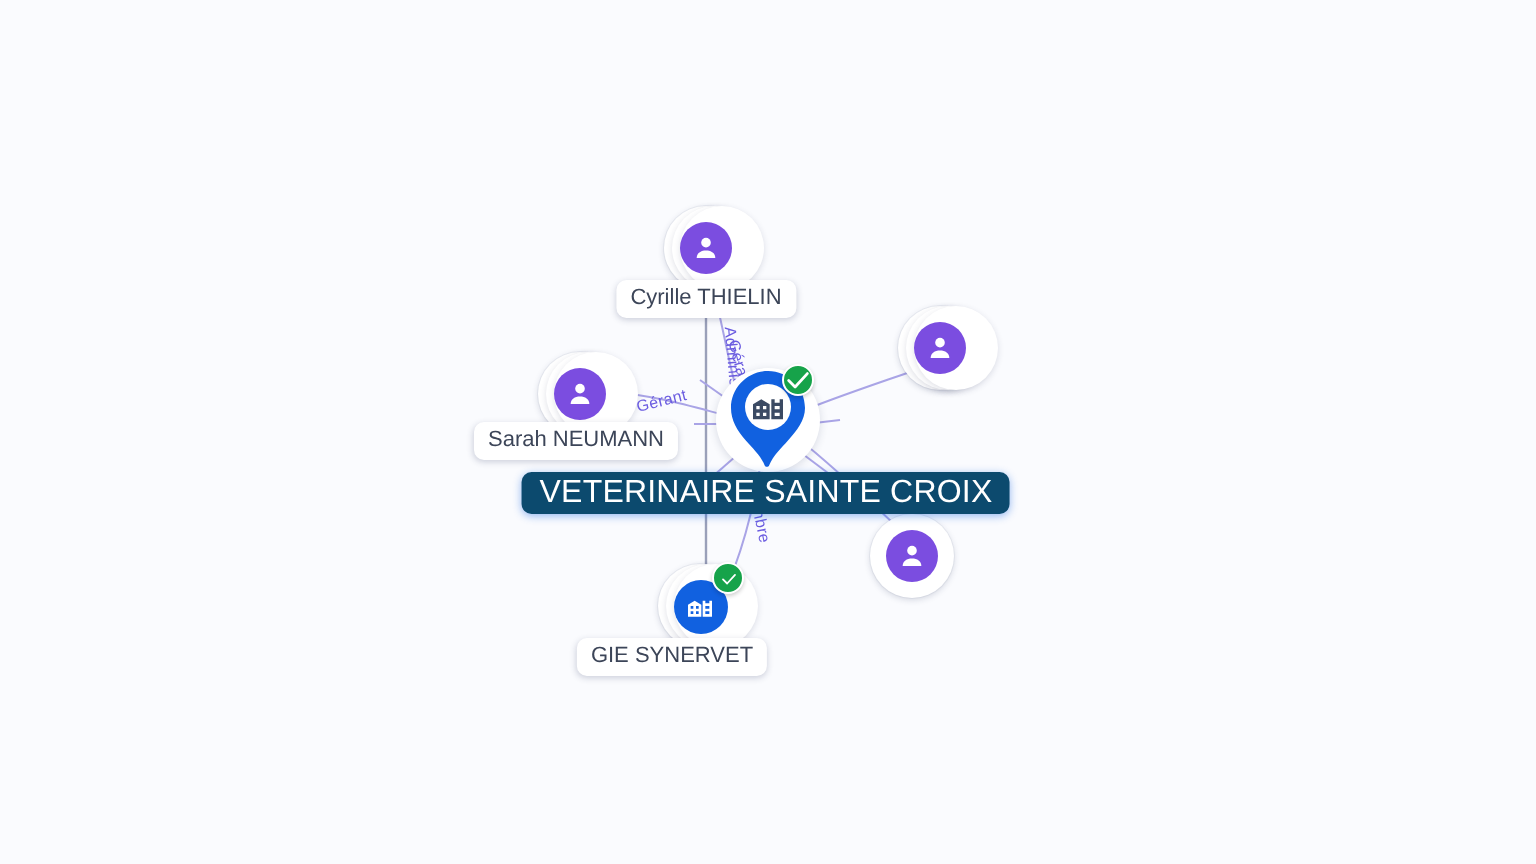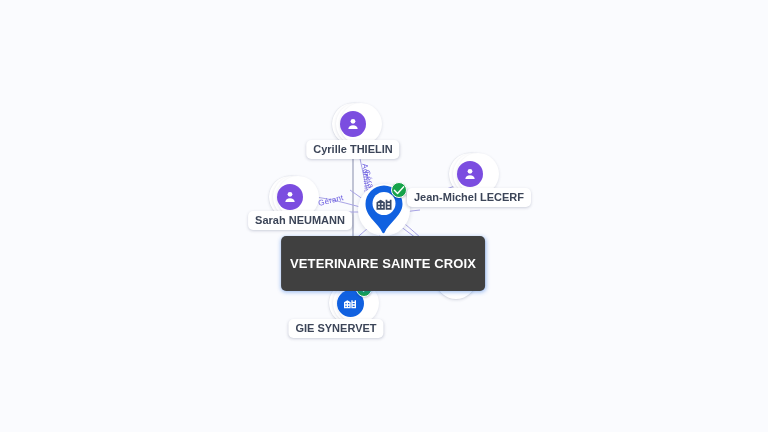--- a/index.html
+++ b/index.html
@@ -74,25 +74,24 @@
   .pin .badge{right:-1px;top:-2px;}
 
   
   .label{
     position:absolute;transform:translate(-50%,0);
     background:#ffffff;color:#3c4558;
     font-size:11px;line-height:13px;white-space:nowrap;
     padding:3px 7px;border-radius:5px;
     box-shadow:0 1px 3px rgba(40,50,90,.22);
     z-index:8;
-    font-weight:bold;
   }
   .label.primary{
-    background:#404040;color:#ffffff;font-size:13px;
-    padding:21px 9px;border-radius:5px;letter-spacing:.1px;
+    background:#0c4a6e;color:#ffffff;font-size:16px;
+    padding:4px 9px;border-radius:5px;letter-spacing:.1px;
     box-shadow:0 1px 4px rgba(17,97,224,.45);
     z-index:9;
   }
 
   
   .edge-label{
     position:absolute;transform-origin:50% 50%;
     font-size:8px;color:#6b5ce0;white-space:nowrap;
     letter-spacing:.2px;z-index:4;pointer-events:none;
   }
@@ -151,33 +150,32 @@
   <div class="node" style="left:470px;top:174px;">
     <div class="card stack">
       <div class="avatar">
         <svg viewBox="0 0 24 24">
             <circle cx="12" cy="8" r="3.6"></circle>
             <path d="M5 19.5c0-3.6 3.1-5.6 7-5.6s7 2 7 5.6z"></path>
           </svg>
       </div>
     </div>
   </div>
-  <div class="label" style="left:469px;top:188px;">Jean-Michel LECERF</div>
 
   <div class="node" style="left:290px;top:197px;">
     <div class="card stack">
       <div class="avatar">
         <svg viewBox="0 0 24 24">
             <circle cx="12" cy="8" r="3.6"></circle>
             <path d="M5 19.5c0-3.6 3.1-5.6 7-5.6s7 2 7 5.6z"></path>
           </svg>
       </div>
     </div>
   </div>
-  <div class="label" style="left:300px;top:211px;">Sarah NEUMANN</div>
+  <div class="label" style="left:288px;top:211px;">Sarah NEUMANN</div>
 
   <div class="node" style="left:456px;top:278px;">
     <div class="card">
       <div class="avatar">
         <svg viewBox="0 0 24 24">
             <circle cx="12" cy="8" r="3.6"></circle>
             <path d="M5 19.5c0-3.6 3.1-5.6 7-5.6s7 2 7 5.6z"></path>
           </svg>
       </div>
     </div>

